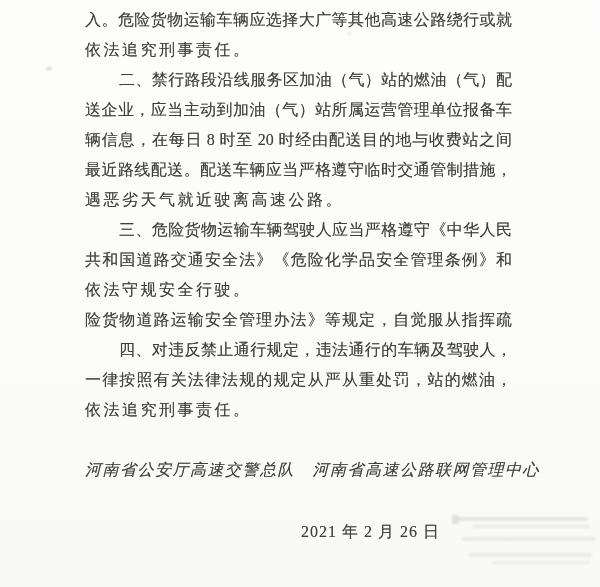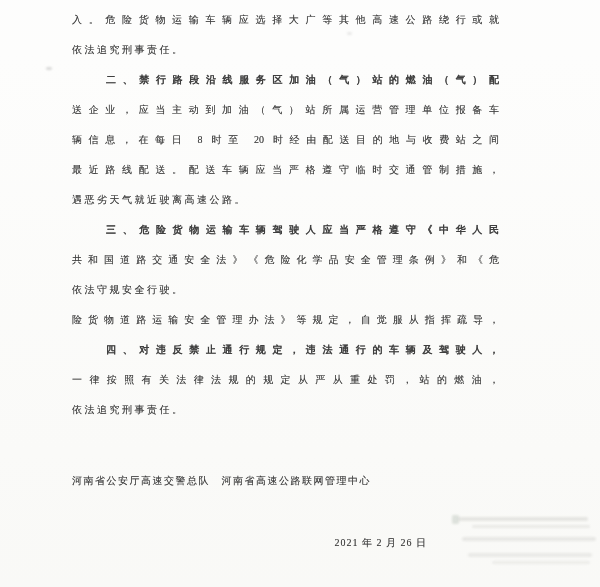--- a/index.html
+++ b/index.html
@@ -13,44 +13,45 @@
     position: relative;
     width: 600px; height: 587px;
     font-family: "Liberation Serif", "DejaVu Serif", serif;
     color: var(--ink);
     background:
       linear-gradient(180deg, rgba(255,255,255,.6) 0%, rgba(246,246,243,.4) 100%),
       var(--paper);
   }
   .textcol {
     position: absolute;
-    left: 72px; top: 5px;
+    left: 85px; top: 5px;
     width: 427px;
-    font-size: 10px;
+    font-size: 16px;
     text-shadow: 0 0 0.6px rgba(70,70,70,.55);
   }
   .line {
     height: 30px; line-height: 30px;
     letter-spacing: 2.5px;
     white-space: nowrap;
   }
   .line.fill {
     text-align: justify;
     text-align-last: justify;
     letter-spacing: 0;
     white-space: normal;
     overflow: hidden;
   }
-  .line.indent { padding-left: 34px; font-weight: bold; }
+  .line.indent { padding-left: 34px; }
   .line.fill.indent { width: 393px; }
   .signature-line {
-    margin-top: 41px;
+    margin-top: 30px;
     height: 30px; line-height: 30px;
     letter-spacing: 1.5px;
     white-space: nowrap;
+    font-style: italic;
   }
   .date-line {
     margin-top: 32px;
     height: 30px; line-height: 30px;
     text-align: right;
     padding-right: 72px;
     letter-spacing: 1px;
   }
   
   .smudge {

